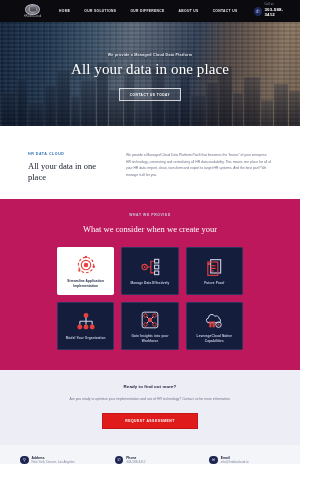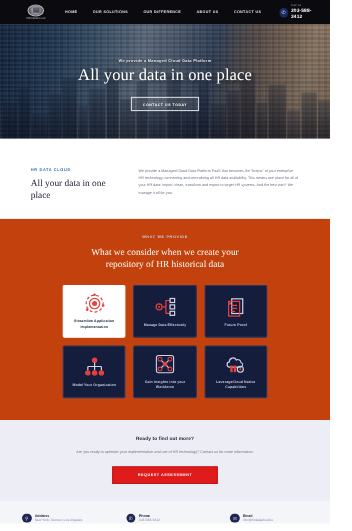--- a/index.html
+++ b/index.html
@@ -98,21 +98,21 @@
     font-size:3.6px; font-weight:bold; letter-spacing:0.55px; color:#2b6fb5; margin-bottom:5px;
   }
   .intro-h {
     font-family:"Liberation Serif", serif; font-size:8.5px; line-height:1.28; color:#161b2e;
   }
   .intro-p {
     flex:1; font-size:3.35px; line-height:1.95; color:#6b7186; text-align:left;
   }
 
   
-  .provide { background:#c2410c; padding:14px 0 20px; text-align:center; }
+  .provide { background:#be185d; padding:14px 0 20px; text-align:center; }
   .pv-eyebrow {
     font-size:3.4px; font-weight:bold; letter-spacing:0.6px; color:#c9cee3; margin-bottom:7px;
   }
   .pv-title {
     font-family:"Liberation Serif", serif; font-size:8.5px; line-height:1.35;
     color:#ffffff; margin-bottom:12px;
   }
   .cards { display:flex; flex-direction:column; gap:7px; padding:0 57px; }
   .card-row { display:flex; gap:7px; }
   .card {
@@ -221,21 +221,20 @@
       <div class="eyebrow">HR DATA CLOUD</div>
       <div class="intro-h">All your data in one place</div>
     </div>
     <div class="intro-p">We provide a Managed Cloud Data Platform PaaS that becomes the "brains" of your enterprise HR technology, connecting and centralizing all HR data availability. This means one place for all of your HR data: import, clean, transform and export to target HR systems. And the best part? We manage it all for you.</div>
   </div>
 
   <div class="provide">
     <div class="pv-eyebrow">WHAT WE PROVIDE</div>
     <div class="pv-title">
       <div>What we consider when we create your</div>
-      <div>repository of HR historical data</div>
     </div>
 
     <div class="cards">
       <div class="card-row">
 
         <div class="card active">
           <div class="card-ico">
             <svg width="20" height="20" viewBox="0 0 24 24" fill="none" stroke="#e8413d" stroke-width="1.3">
               <circle cx="12" cy="12" r="9.2" stroke-dasharray="3.2 2.4"></circle>
               <circle cx="12" cy="12" r="5.6"></circle>

